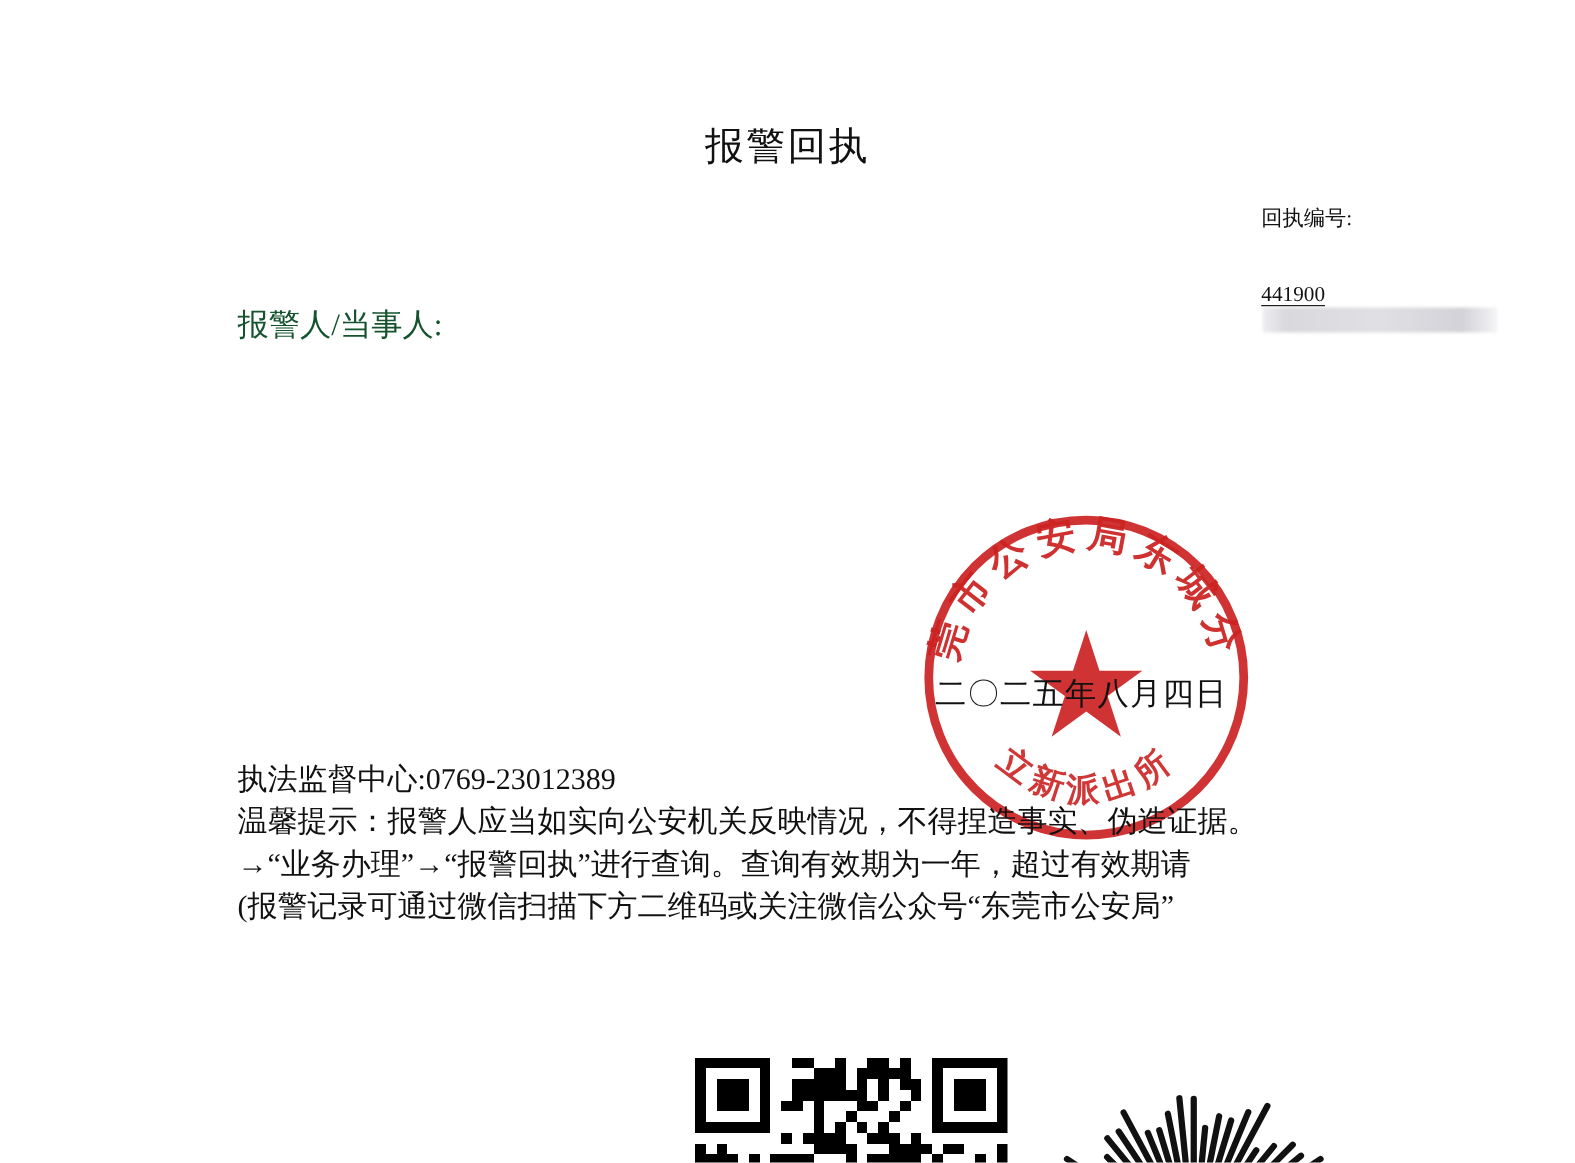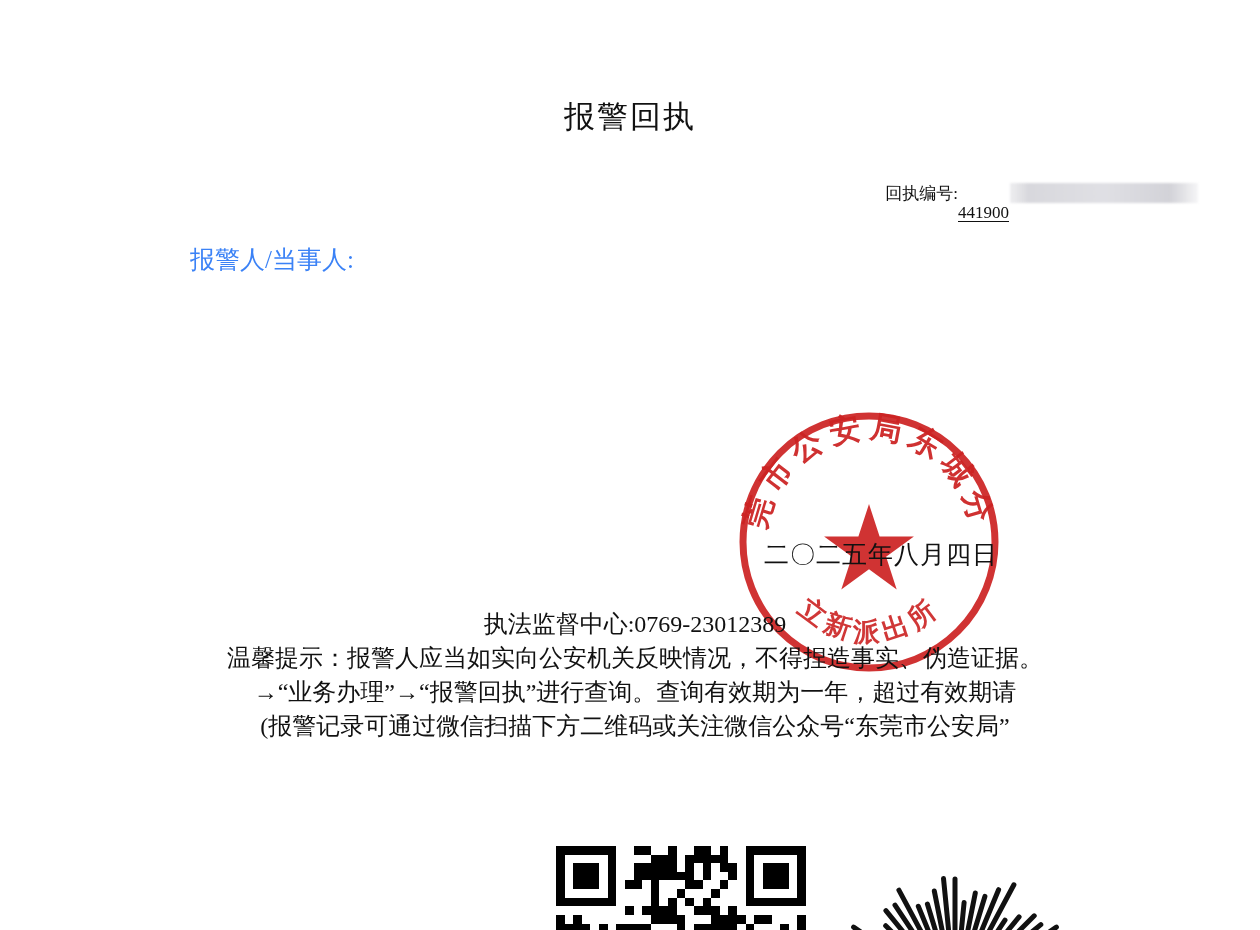--- a/index.html
+++ b/index.html
@@ -32,23 +32,23 @@
     letter-spacing: 2px;
     font-weight: 500;
     color: #111;
   }
 
   .receipt-no-row {
     position: absolute;
     top: 163px;
     right: 62px;
     display: flex;
-    align-items: center;
     font-size: 17px;
     color: #111;
+    flex-direction: column;
   }
   .receipt-no-label {
     white-space: nowrap;
   }
   .receipt-no-value {
     text-decoration: underline;
     text-underline-offset: 3px;
     white-space: nowrap;
     margin-top: 40px;
   }
@@ -65,21 +65,21 @@
         rgba(235,235,238,0.5) 100%);
     filter: blur(1.2px);
     vertical-align: middle;
   }
 
   .addressee {
     position: absolute;
     top: 243px;
     left: 190px;
     font-size: 25px;
-    color: #3b82f6;
+    color: #14532d;
   }
 
   .body-para {
     position: absolute;
     top: 280px;
     left: 190px;
     width: 884px;
     font-size: 25px;
     line-height: 1.45;
     text-align: justify;
@@ -91,21 +91,20 @@
     position: absolute;
     top: 607px;
     left: 190px;
     width: 890px;
     font-size: 24px;
     line-height: 1.42;
     color: #111;
   }
   .footer-block div {
     white-space: pre-wrap;
-    text-align: center;
   }
 
   
   .seal {
     position: absolute;
     left: 735px;
     top: 408px;
     width: 268px;
     height: 268px;
     pointer-events: none;
@@ -113,21 +112,20 @@
   .seal svg { display: block; }
 
   .seal-date {
     position: absolute;
     left: 748px;
     top: 538px;
     font-size: 25px;
     color: #111;
     letter-spacing: 1px;
     white-space: nowrap;
-    margin-left: 16px;
   }
 
   
   .qr-wrap {
     position: absolute;
     left: 556px;
     top: 846px;
     width: 250px;
     height: 250px;
   }

